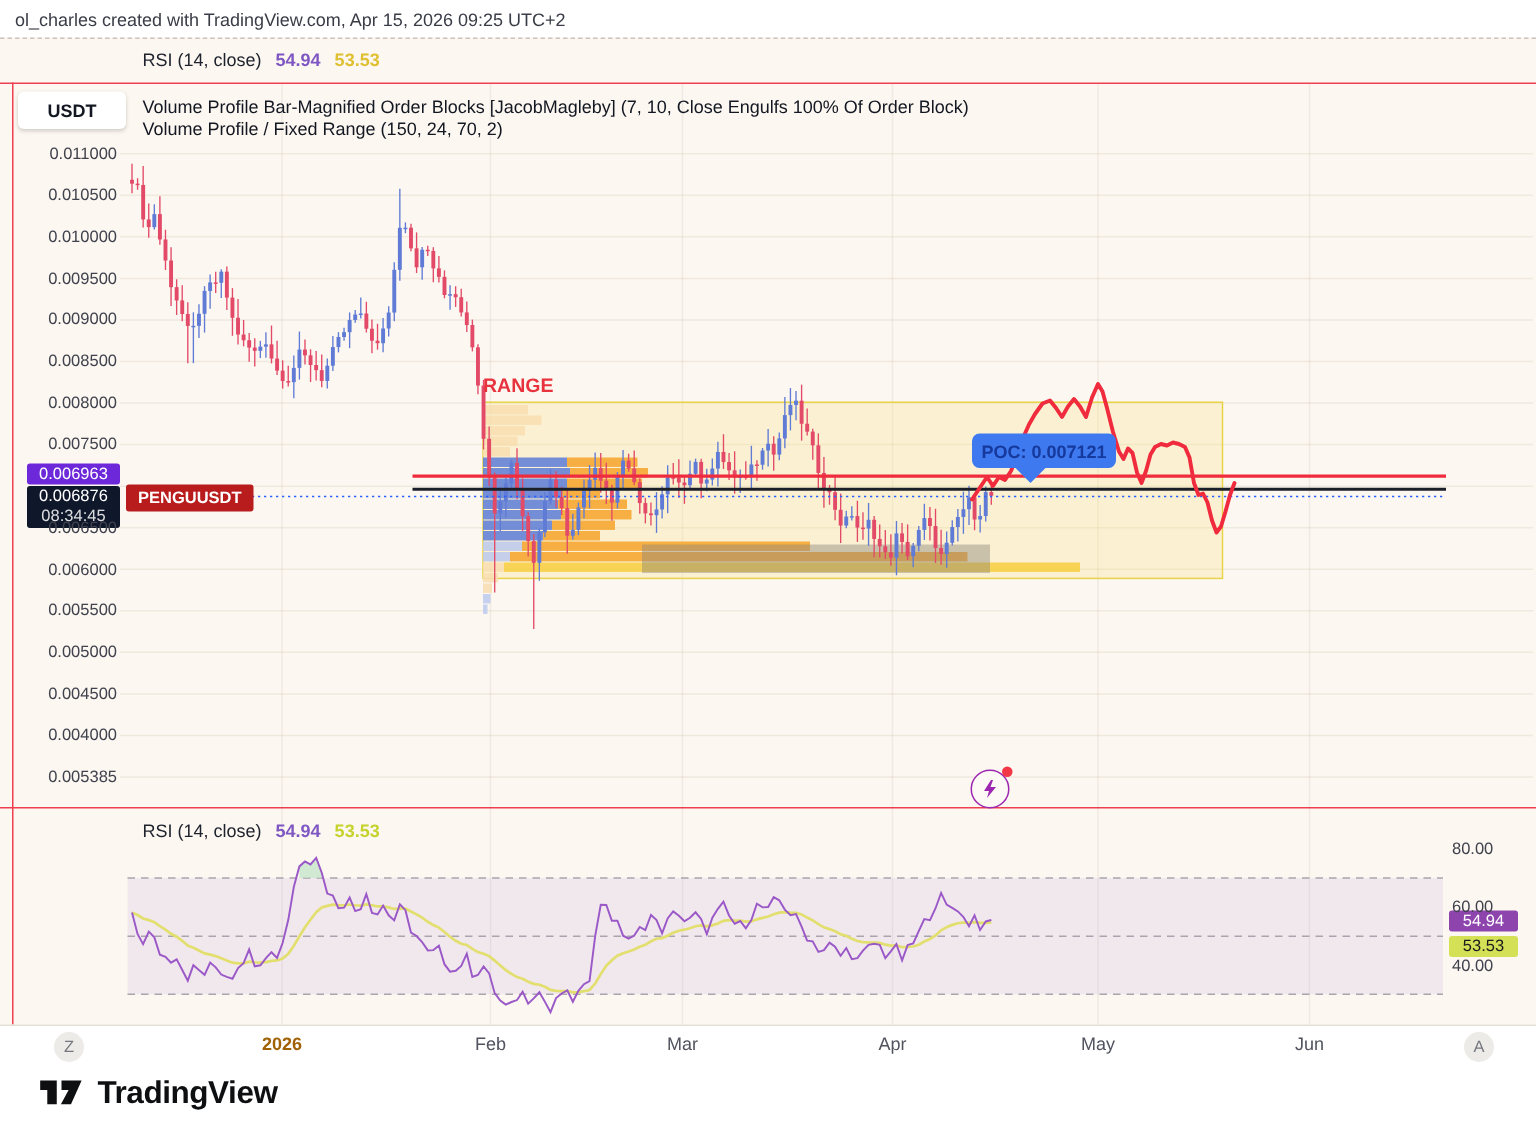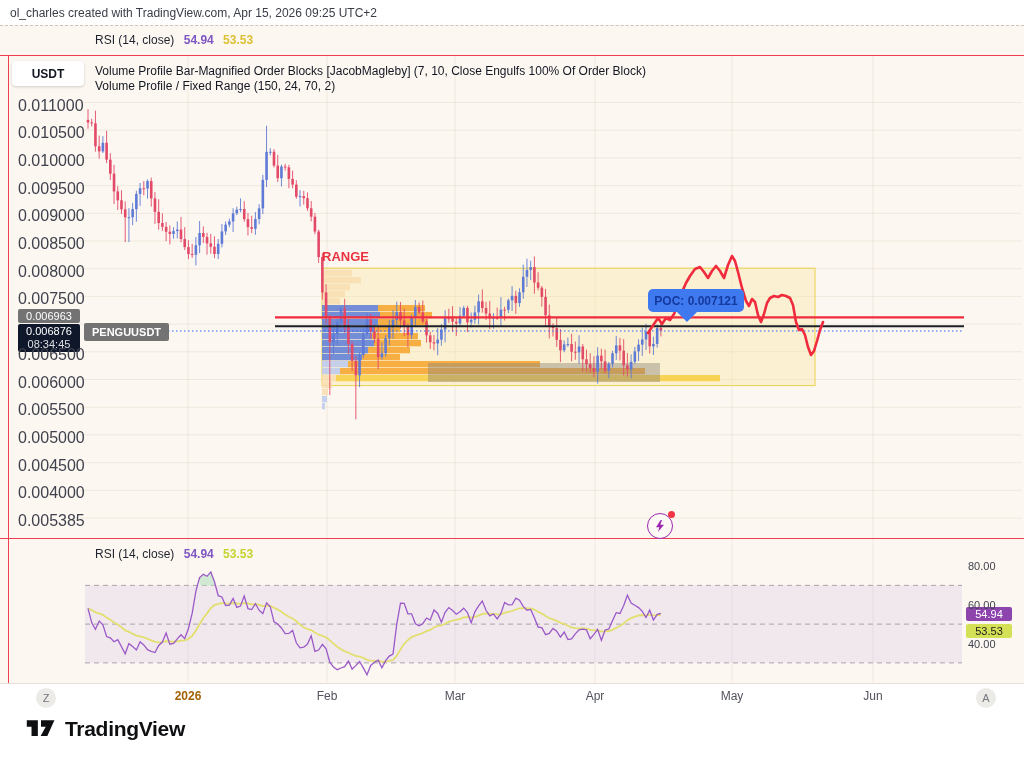--- a/index.html
+++ b/index.html
@@ -17,25 +17,25 @@
   #sep-axis { left:0; top:683px; width:1024px; height:1px; background:#e6dfd4; }
   #chart-svg { left:0; top:0; }
   #overlay { left:0; top:0; width:1024px; height:764px; pointer-events:none; }
   #usdt-btn { left:12px; top:61px; width:72px; height:25px; background:#ffffff; border-radius:4px;
     box-shadow:0 1px 3px rgba(0,0,0,0.18); font-size:12px; font-weight:bold; color:#131722;
     display:flex; align-items:center; justify-content:center; pointer-events:auto; }
   #legend { left:95px; top:64px; font-size:12px; color:#131722; line-height:15px; }
   .legend-row { white-space:nowrap; pointer-events:auto; }
   .ohlc { color:#2962ff; }
   .ohlc span { margin-left:4px; }
-  .price-tick { position:absolute; left:18px; width:60px; text-align:right; font-size:16px; color:#40434e; transform:translateY(-6px); }
+  .price-tick { position:absolute; left:18px; width:60px; text-align:right; font-size:11px; color:#40434e; transform:translateY(-6px); }
   .badge { position:absolute; left:18px; width:62px; text-align:center; font-size:11px; color:#fff; border-radius:2px; padding:1px 0; }
-  #badge-black { background:#737373; }
+  #badge-black { background:#6d28d9; }
   #badge-blue { background:#0f172a; line-height:13px; }
-  #symbol-flag { left:84px; top:323px; background:#737373; color:#fff; font-size:11px; font-weight:bold;
+  #symbol-flag { left:84px; top:323px; background:#b91c1c; color:#fff; font-size:11px; font-weight:bold;
     padding:3px 8px; border-radius:2px; pointer-events:auto; }
   #range-label { left:322px; top:249px; color:#e8333f; font-size:13px; font-weight:bold; }
   #poc-tip { left:648px; top:289px; width:96px; height:23px; background:#3f79f0; border-radius:5px;
     color:#15399c; font-size:12px; font-weight:bold; display:flex; align-items:center; justify-content:center; }
   #poc-tail { left:676px; top:311px; width:0; height:0; border-left:11px solid transparent; border-right:11px solid transparent; border-top:11px solid #3f79f0; }
   #bolt-btn { left:647px; top:513px; width:26px; height:26px; border:1.6px solid #9c27b0; border-radius:50%;
     background:#fdf9f4; display:flex; align-items:center; justify-content:center; pointer-events:auto; }
   #bolt-dot { left:668px; top:511px; width:7px; height:7px; background:#f23645; border-radius:50%; }
   #rsi-legend { left:95px; top:547px; font-size:12px; color:#1e222d; pointer-events:auto; }
   .rsi-val-purple { color:#7e57c2; font-weight:bold; margin-left:6px; }

